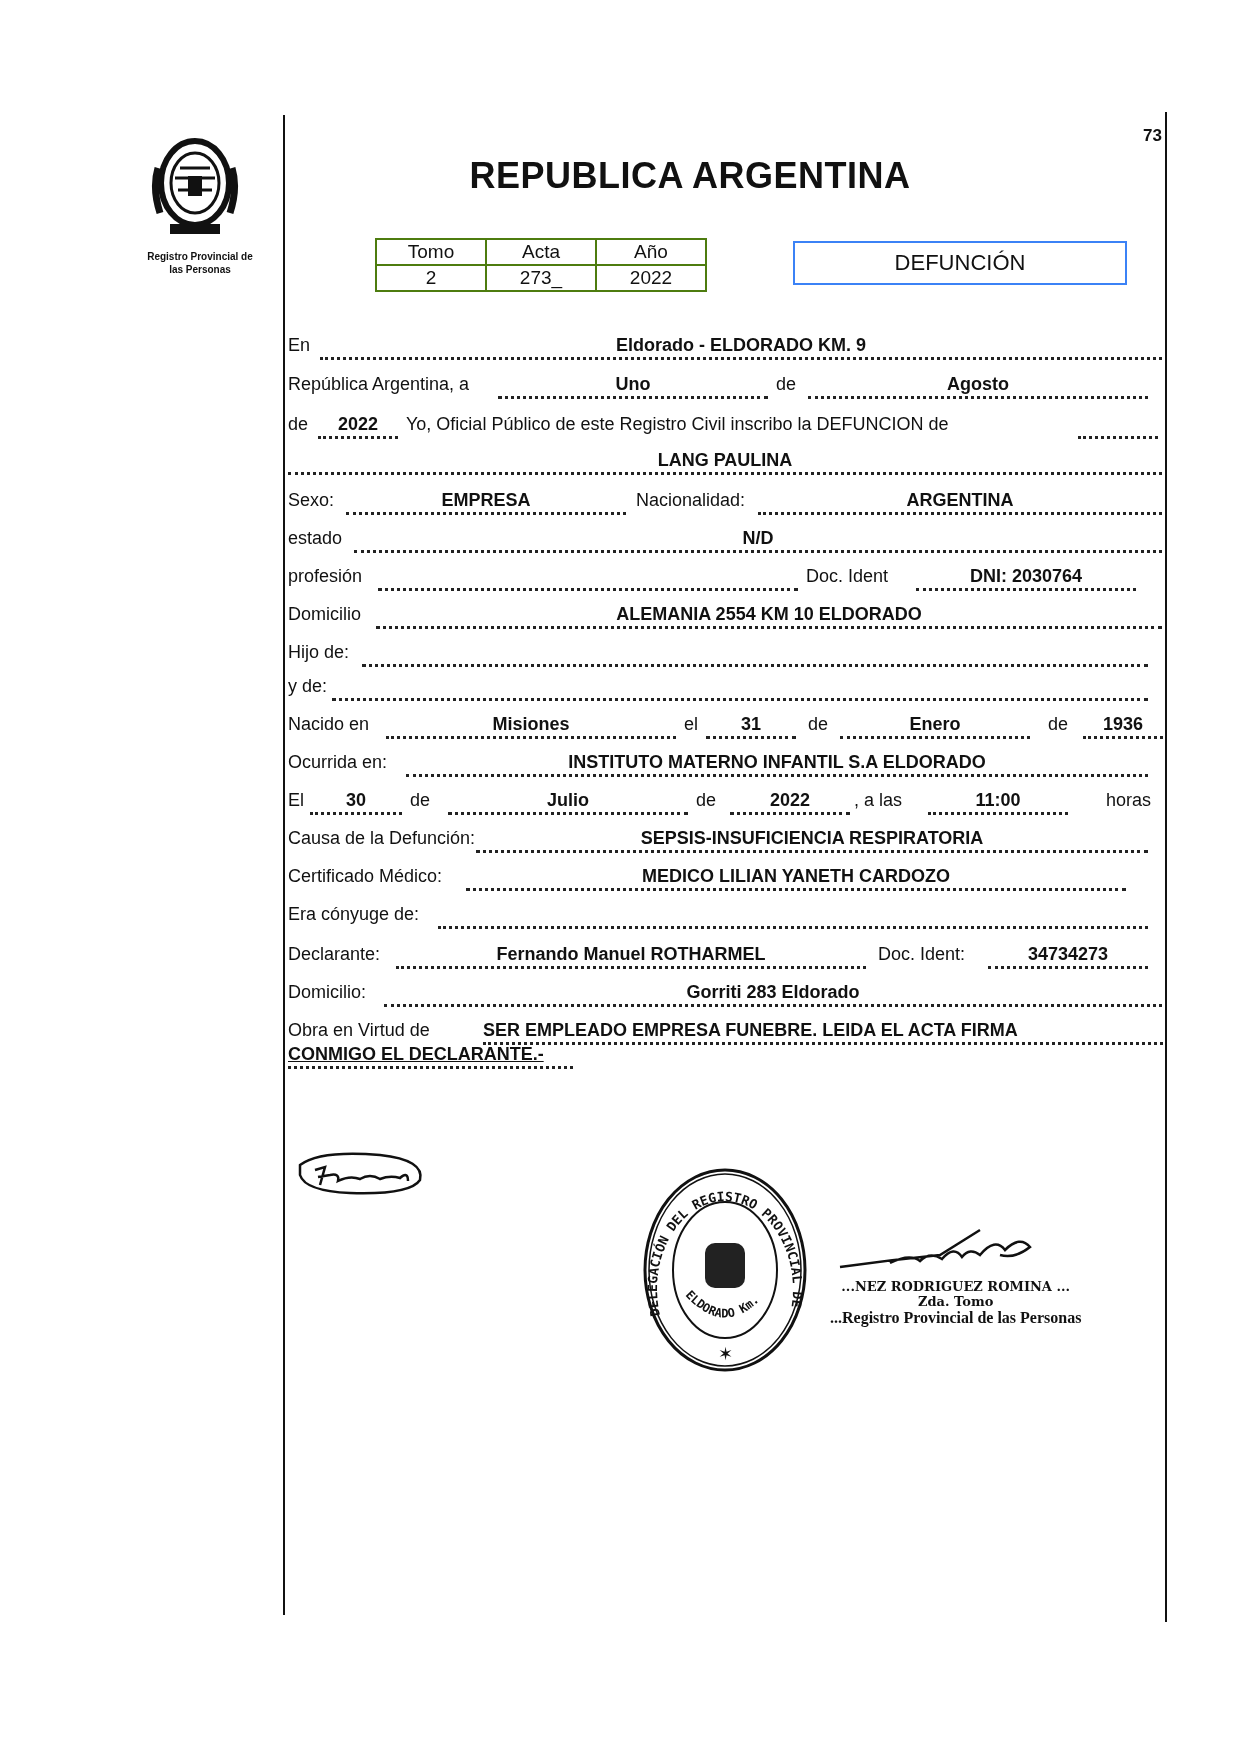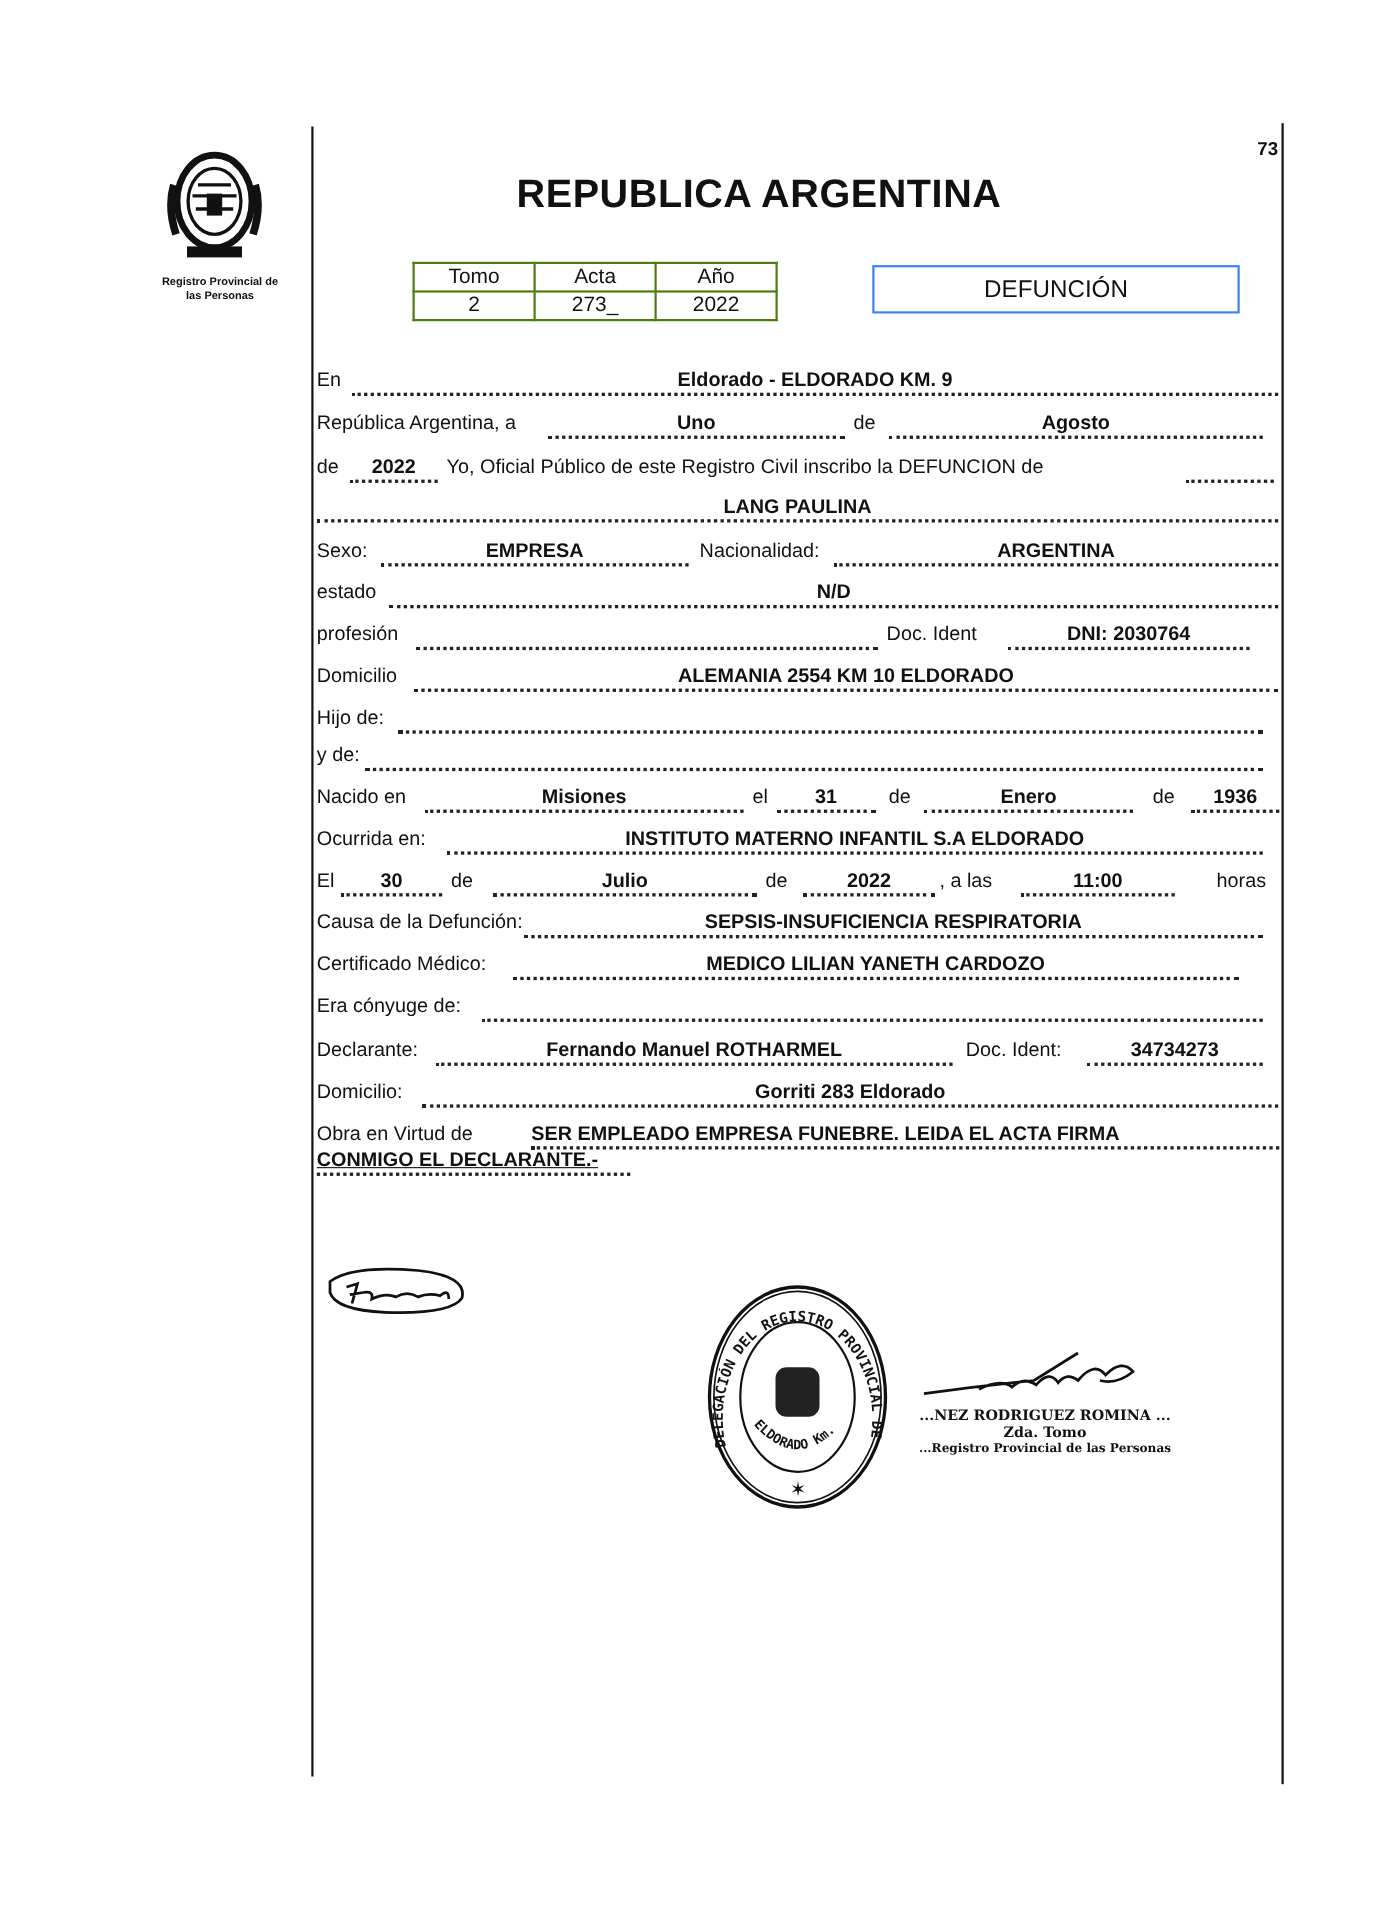--- a/index.html
+++ b/index.html
@@ -209,14 +209,14 @@
     <text x="78" y="195" font-size="18" fill="#111">✶</text>
   </svg>
 </div>
 
 <div class="sig2">
   <svg width="240" height="50" viewBox="0 0 240 50">
     <path d="M10 42 Q60 35 110 30 L150 5 M60 38 Q80 28 90 36 Q100 26 112 34 Q124 20 132 32 Q140 22 150 30 Q165 12 175 25 Q190 10 200 22 Q185 34 170 30" fill="none" stroke="#111" stroke-width="2.5"></path>
   </svg>
   <div class="t">...NEZ RODRIGUEZ ROMINA ...</div>
   <div class="t">Zda. Tomo</div>
-  <div class="t" style="font-size:11px;">...Registro Provincial de las Personas</div>
+  <div class="t" style="font-size:16px;font-family:Liberation Serif, serif;">...Registro Provincial de las Personas</div>
 </div>
 
 </body></html>

